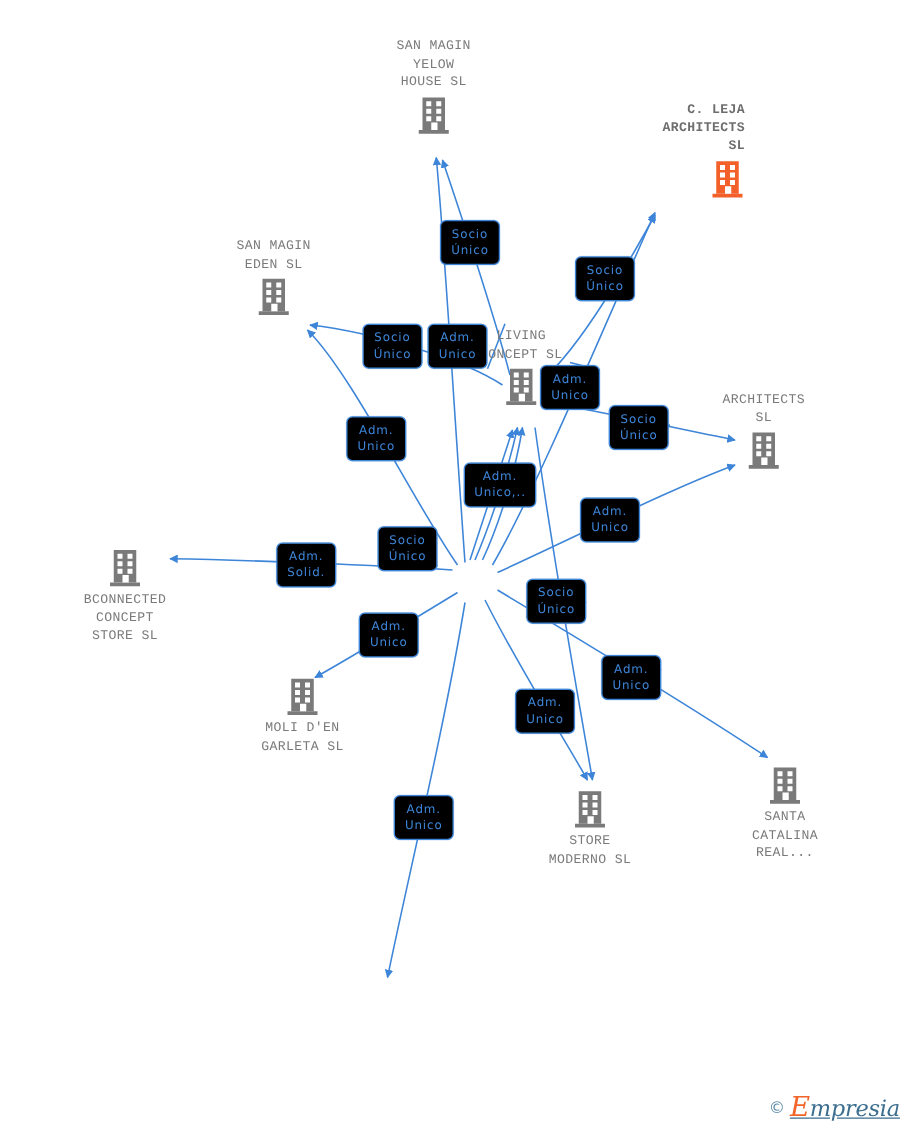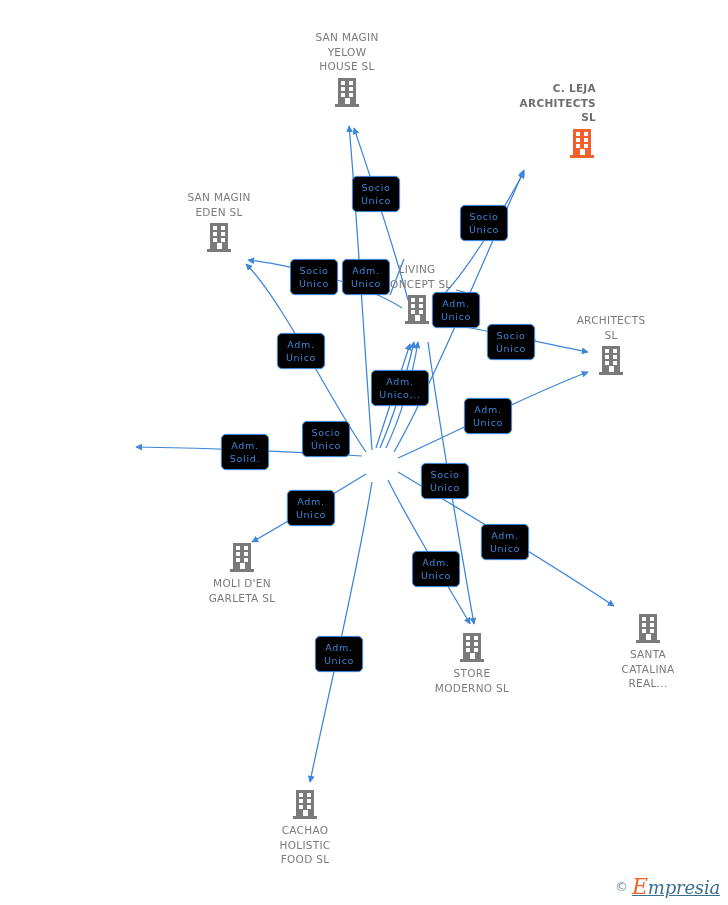--- a/index.html
+++ b/index.html
@@ -36,20 +36,21 @@
     display: block;
     line-height: 0;
   }
   .node .caption {
     display: block;
     font-size: 10.5px;
     line-height: 14.5px;
     color: #777777;
     letter-spacing: 0.3px;
     white-space: pre-line;
+    font-family: Liberation Mono, monospace;
   }
   .node.company .caption { color: #7a7a7a; }
   .node.person  .caption { color: #808080; }
   .node.highlight .caption {
     color: #6e6e6e;
     font-weight: bold;
   }
   
   .node.cap-top .caption  { margin-bottom: 2px; }
   .node.cap-bot .caption  { margin-top: 3px; }
@@ -239,20 +240,38 @@
           <rect x="16" y="5" width="4" height="4" fill="#fff"></rect>
         <rect x="8" y="11" width="4" height="4" fill="#fff"></rect>
           <rect x="16" y="11" width="4" height="4" fill="#fff"></rect>
         <rect x="8" y="17" width="4" height="4" fill="#fff"></rect>
           <rect x="16" y="17" width="4" height="4" fill="#fff"></rect>
         <rect x="12" y="22" width="5" height="6" fill="#fff"></rect>
       </svg>
     </span>
   </div>
 
+  <div class="node company cap-bot" style="left:100px; top:438px;">
+    <span class="glyph">
+      <svg width="28" height="32" viewBox="0 0 28 32" xmlns="http://www.w3.org/2000/svg">
+        <rect x="5" y="2" width="18" height="26" fill="#7a7a7a"></rect>
+        <rect x="2" y="28" width="24" height="3" fill="#7a7a7a"></rect>
+        <rect x="8" y="5" width="4" height="4" fill="#fff"></rect>
+          <rect x="16" y="5" width="4" height="4" fill="#fff"></rect>
+        <rect x="8" y="11" width="4" height="4" fill="#fff"></rect>
+          <rect x="16" y="11" width="4" height="4" fill="#fff"></rect>
+        <rect x="8" y="17" width="4" height="4" fill="#fff"></rect>
+          <rect x="16" y="17" width="4" height="4" fill="#fff"></rect>
+        <rect x="12" y="22" width="5" height="6" fill="#fff"></rect>
+      </svg>
+    </span>
+    <span class="caption">BCONNECTED
+CONCEPT
+STORE SL</span>
+  </div>
 
   <div class="node company cap-bot" style="left:242px; top:541px;">
     <span class="glyph">
       <svg width="28" height="32" viewBox="0 0 28 32" xmlns="http://www.w3.org/2000/svg">
         <rect x="5" y="2" width="18" height="26" fill="#7a7a7a"></rect>
         <rect x="2" y="28" width="24" height="3" fill="#7a7a7a"></rect>
         <rect x="8" y="5" width="4" height="4" fill="#fff"></rect>
           <rect x="16" y="5" width="4" height="4" fill="#fff"></rect>
         <rect x="8" y="11" width="4" height="4" fill="#fff"></rect>
           <rect x="16" y="11" width="4" height="4" fill="#fff"></rect>
@@ -276,57 +295,39 @@
           <rect x="16" y="11" width="4" height="4" fill="#fff"></rect>
         <rect x="8" y="17" width="4" height="4" fill="#fff"></rect>
           <rect x="16" y="17" width="4" height="4" fill="#fff"></rect>
         <rect x="12" y="22" width="5" height="6" fill="#fff"></rect>
       </svg>
     </span>
     <span class="caption">STORE
 MODERNO  SL</span>
   </div>
 
-  <div class="node company cap-bot" style="left:648px; top:612px;">
+  <div class="node company cap-bot" style="left:628px; top:612px;">
     <span class="glyph">
       <svg width="28" height="32" viewBox="0 0 28 32" xmlns="http://www.w3.org/2000/svg">
         <rect x="5" y="2" width="18" height="26" fill="#7a7a7a"></rect>
         <rect x="2" y="28" width="24" height="3" fill="#7a7a7a"></rect>
         <rect x="8" y="5" width="4" height="4" fill="#fff"></rect>
           <rect x="16" y="5" width="4" height="4" fill="#fff"></rect>
         <rect x="8" y="11" width="4" height="4" fill="#fff"></rect>
           <rect x="16" y="11" width="4" height="4" fill="#fff"></rect>
         <rect x="8" y="17" width="4" height="4" fill="#fff"></rect>
           <rect x="16" y="17" width="4" height="4" fill="#fff"></rect>
         <rect x="12" y="22" width="5" height="6" fill="#fff"></rect>
       </svg>
     </span>
     <span class="caption">SANTA
 CATALINA
 REAL...</span>
   </div>
 
-  <div class="node company cap-bot" style="left:305px; top:788px;">
-    <span class="glyph">
-      <svg width="28" height="32" viewBox="0 0 28 32" xmlns="http://www.w3.org/2000/svg">
-        <rect x="5" y="2" width="18" height="26" fill="#7a7a7a"></rect>
-        <rect x="2" y="28" width="24" height="3" fill="#7a7a7a"></rect>
-        <rect x="8" y="5" width="4" height="4" fill="#fff"></rect>
-          <rect x="16" y="5" width="4" height="4" fill="#fff"></rect>
-        <rect x="8" y="11" width="4" height="4" fill="#fff"></rect>
-          <rect x="16" y="11" width="4" height="4" fill="#fff"></rect>
-        <rect x="8" y="17" width="4" height="4" fill="#fff"></rect>
-          <rect x="16" y="17" width="4" height="4" fill="#fff"></rect>
-        <rect x="12" y="22" width="5" height="6" fill="#fff"></rect>
-      </svg>
-    </span>
-    <span class="caption">CACHAO
-HOLISTIC
-FOOD SL</span>
-  </div>
 
 
   <div class="edge-label" style="left:352px; top:176px; width:48px;">Socio
 Único</div>
   <div class="edge-label" style="left:460px; top:205px; width:48px;">Socio
 Único</div>
   <div class="edge-label" style="left:290px; top:259px; width:48px;">Socio
 Único</div>
   <div class="edge-label" style="left:342px; top:259px; width:48px;">Adm.
 Unico</div>

